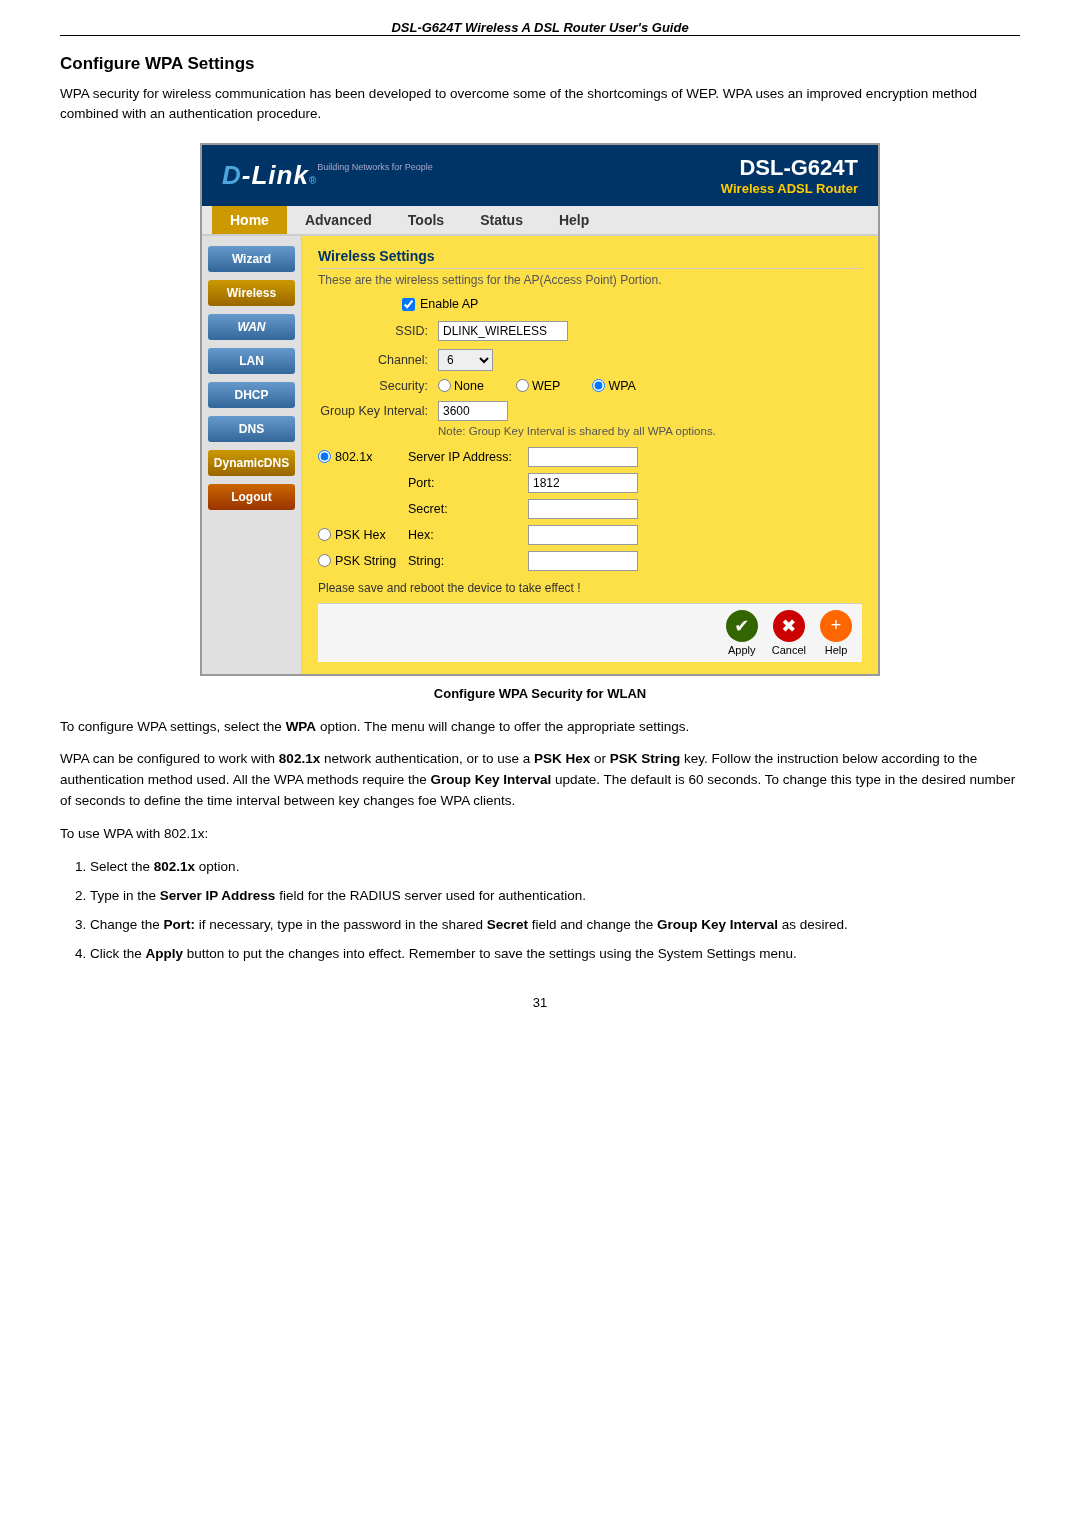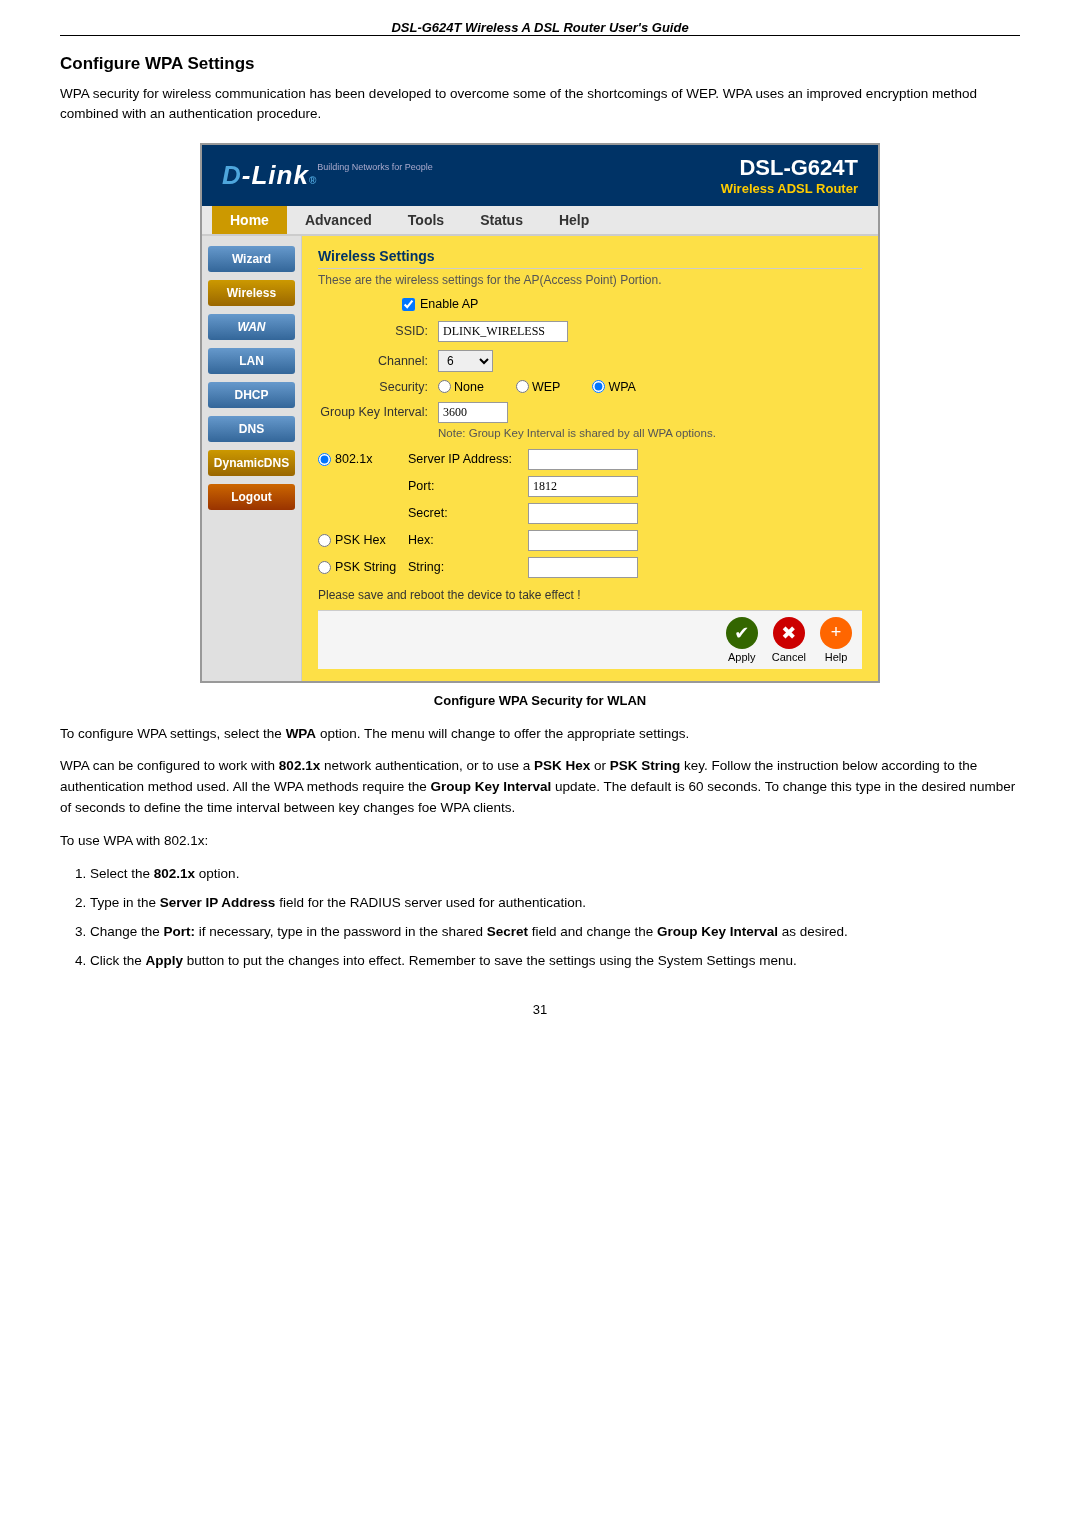--- a/index.html
+++ b/index.html
@@ -166,21 +166,21 @@
       margin-bottom: 10px;
       margin-left: 84px;
       font-size: 12.5px;
     }
     .enable-ap-row input[type=checkbox] { margin-right: 5px; }
     input[type=text], select {
       font-size: 12px;
       border: 1px solid #999;
       padding: 2px 4px;
     }
-    input[type=text] { width: 130px; font-family: Liberation Serif, serif; }
+    input[type=text] { width: 130px; }
     .radio-group { display: flex; gap: 32px; align-items: flex-end; font-size: 12.5px; }
     .radio-group label { display: flex; align-items: center; gap: 3px; cursor: pointer; }
     .group-key-row { display: flex; align-items: center; margin-bottom: 4px; font-size: 12.5px; }
     .group-key-note { font-size: 11.5px; color: #555; margin-bottom: 10px; margin-left: 120px; }
     .auth-section { margin-top: 6px; }
     .auth-row { display: flex; align-items: center; margin-bottom: 6px; font-size: 12.5px; }
     .save-note { font-size: 12px; color: #333; margin-top: 10px; margin-bottom: 8px; }
     
     .action-bar {
       display: flex;

